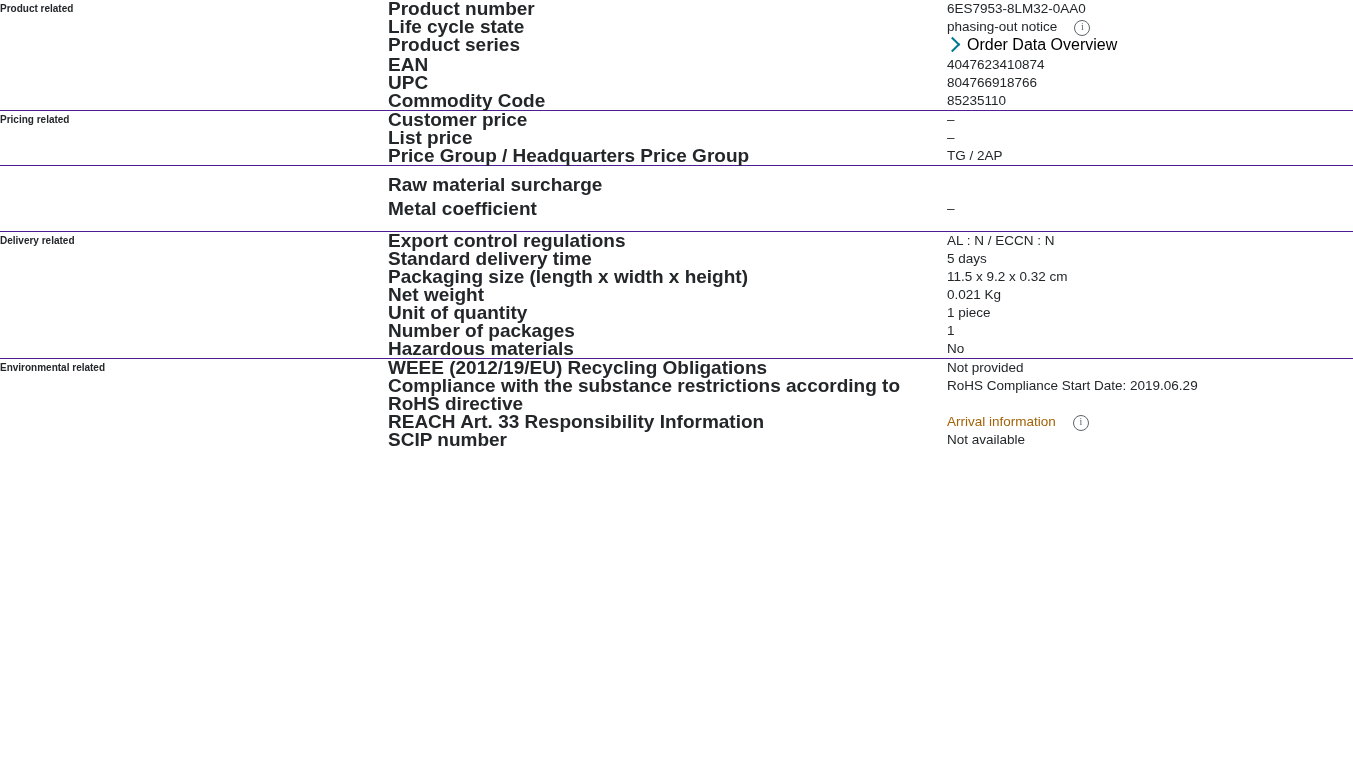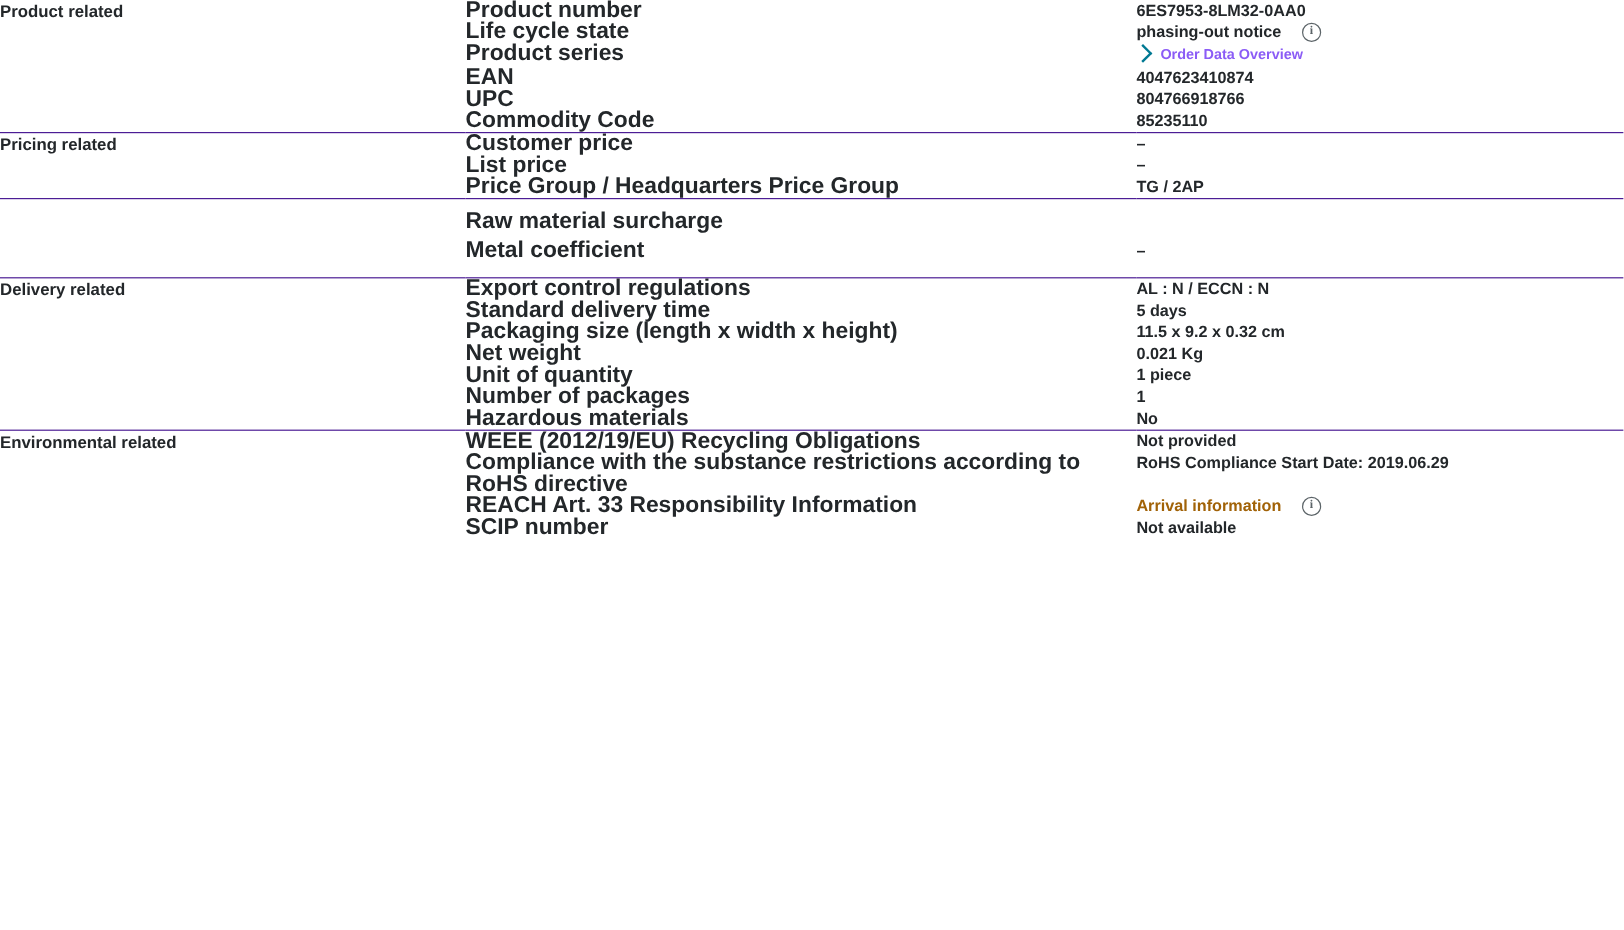--- a/index.html
+++ b/index.html
@@ -31,47 +31,47 @@
     border-top: none;
   }
   .spec-table td {
     vertical-align: top;
     padding: 0;
   }
   .group-cell {
     padding: 13px 10px 13px 10px;
     font-weight: bold;
     color: #23272a;
-    font-size: 14px;
+    font-size: 10px;
     line-height: 18px;
     white-space: nowrap;
   }
   .label-cell {
     padding: 13px 14px 13px 0;
     font-weight: bold;
     color: #23272a;
     font-size: 19px;
     line-height: 18px;
   }
   .value-cell {
     padding: 13px 10px 13px 0;
     color: #23272a;
     font-size: 13.5px;
     line-height: 18px;
-    font-weight: bold;
+    font-weight: normal;
   }
   
   .tight .label-cell { padding-top: 10px; padding-bottom: 3px; margin-top: 10px; }
   .tight .value-cell { padding-top: 10px; padding-bottom: 3px; }
   .tight2 .label-cell { padding-top: 3px; padding-bottom: 13px; }
   .tight2 .value-cell { padding-top: 3px; padding-bottom: 13px; }
 
   .value-inline {
     display: inline-flex;
-    align-items: flex-start;
+    align-items: center;
     gap: 17px;
   }
   .info-icon {
     display: inline-block;
     width: 14px;
     height: 14px;
     border: 1px solid #5c6468;
     border-radius: 50%;
     position: relative;
     flex: 0 0 auto;
@@ -101,23 +101,23 @@
     width: 9px;
     height: 9px;
     border-right: 2px solid #007993;
     border-bottom: 2px solid #007993;
     transform: rotate(-45deg);
     flex: 0 0 auto;
     position: relative;
     top: -1px;
   }
   .link-text {
-    color: #8b5cf6;
+    color: #000000;
     text-decoration: none;
-    font-size: 12px;
+    font-size: 16px;
   }
   .arrival-link {
     color: #a16207;
   }
 </style>
 </head>
 <body>
 
 <table class="spec-table">
   <colgroup>

